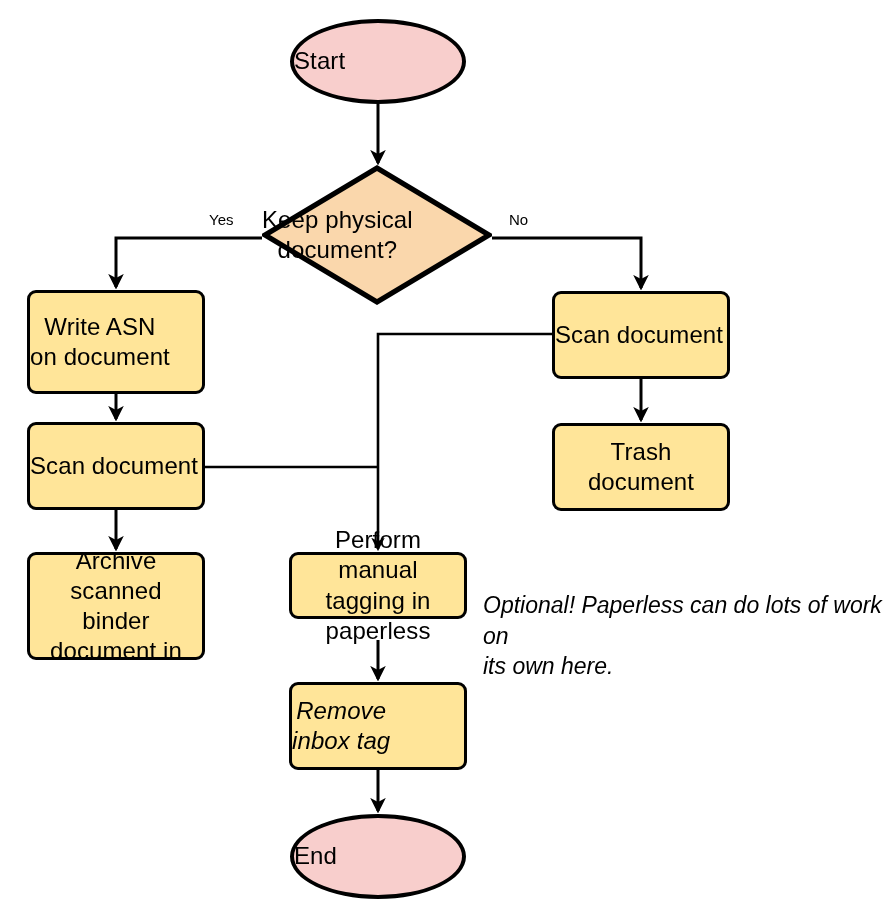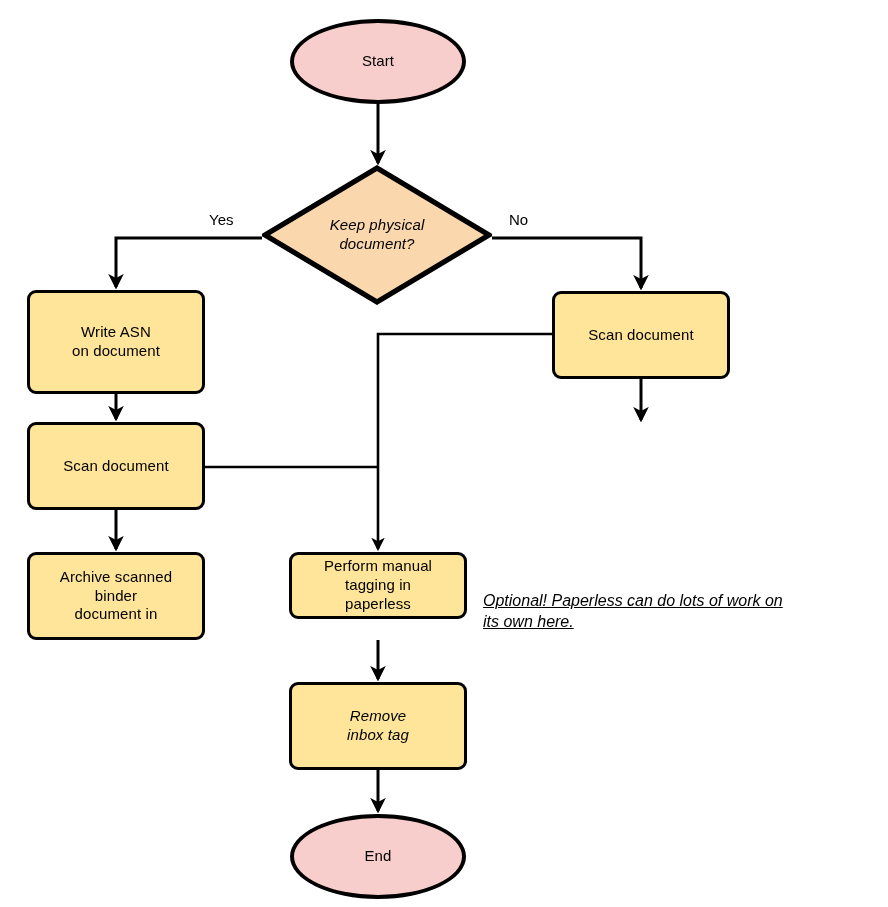--- a/index.html
+++ b/index.html
@@ -22,42 +22,41 @@
     left: 0;
     top: 0;
     width: 888px;
     height: 907px;
   }
   .node {
     position: absolute;
     box-sizing: border-box;
     display: flex;
     align-items: center;
-    justify-content: center;
+    justify-content: flex-start;
     text-align: center;
     color: #000000;
-    font-size: 15px;
+    font-size: 24px;
     line-height: 1.26;
     letter-spacing: 0.1px;
     z-index: 3;
   }
   .node-process {
     background: #ffe599;
     border: 3.5px solid #000000;
     border-radius: 9px;
   }
   .node-terminal {
     background: #f8cecc;
     border: 4px solid #000000;
     border-radius: 50%;
   }
   .node-decision {
     background: transparent;
     border: none;
-    font-style: italic;
   }
   .diamond-shape {
     position: absolute;
     left: 0;
     top: 0;
     width: 100%;
     height: 100%;
     z-index: 1;
   }
   .diamond-label {
@@ -68,25 +67,24 @@
   .edge-label {
     position: absolute;
     color: #000000;
     font-size: 15px;
     white-space: nowrap;
     z-index: 4;
   }
   .note {
     position: absolute;
     color: #000000;
-    font-size: 16px;
+    font-size: 23px;
     font-style: italic;
     line-height: 1.33;
     z-index: 4;
-    text-decoration: underline;
   }
 </style>
 </head>
 <body>
 
 <div id="canvas">
 
   <svg id="edges" viewBox="0 0 888 907" xmlns="http://www.w3.org/2000/svg">
     <defs>
       <marker id="arrow" viewBox="0 0 10 10" refX="8.4" refY="5" markerWidth="5.2" markerHeight="5.2" orient="auto-start-reverse">
@@ -136,32 +134,35 @@
     <div>
       <div>Write ASN</div>
       <div>on document</div>
     </div>
   </div>
 
   <div class="node node-process" style="left:27px; top:422px; width:178px; height:88px;">
     <span>Scan document</span>
   </div>
 
-  <div class="node node-process" style="left:27px; top:552px; width:178px; height:88px;">
+  <div class="node node-process" style="left:27px; top:552px; width:178px; height:108px;">
     <div>
       <div>Archive scanned</div>
       <div>binder</div>
       <div>document in</div>
     </div>
   </div>
 
   <div class="node node-process" style="left:552px; top:291px; width:178px; height:88px;">
     <span>Scan document</span>
   </div>
 
+  <div class="node node-process" style="left:552px; top:423px; width:178px; height:88px;">
+    <span>Trash document</span>
+  </div>
 
   <div class="node node-process" style="left:289px; top:552px; width:178px; height:67px;">
     <div>
       <div>Perform manual</div>
       <div>tagging in</div>
       <div>paperless</div>
     </div>
   </div>
 
   <div class="note" style="left:483px; top:590px; width:400px;">

